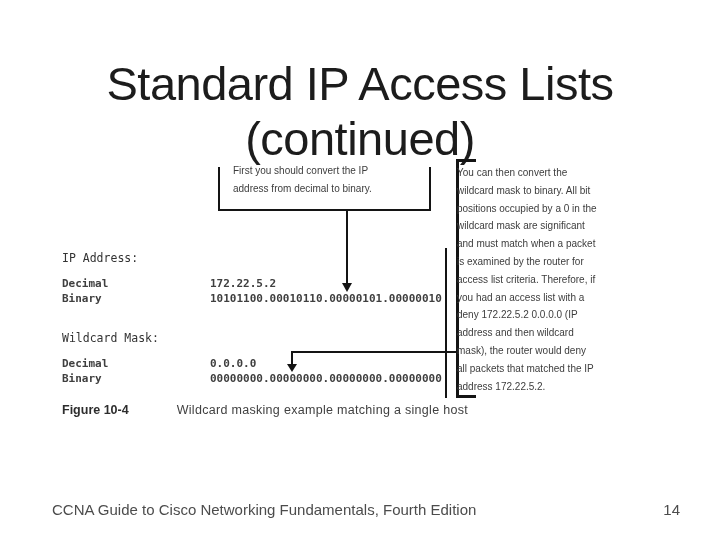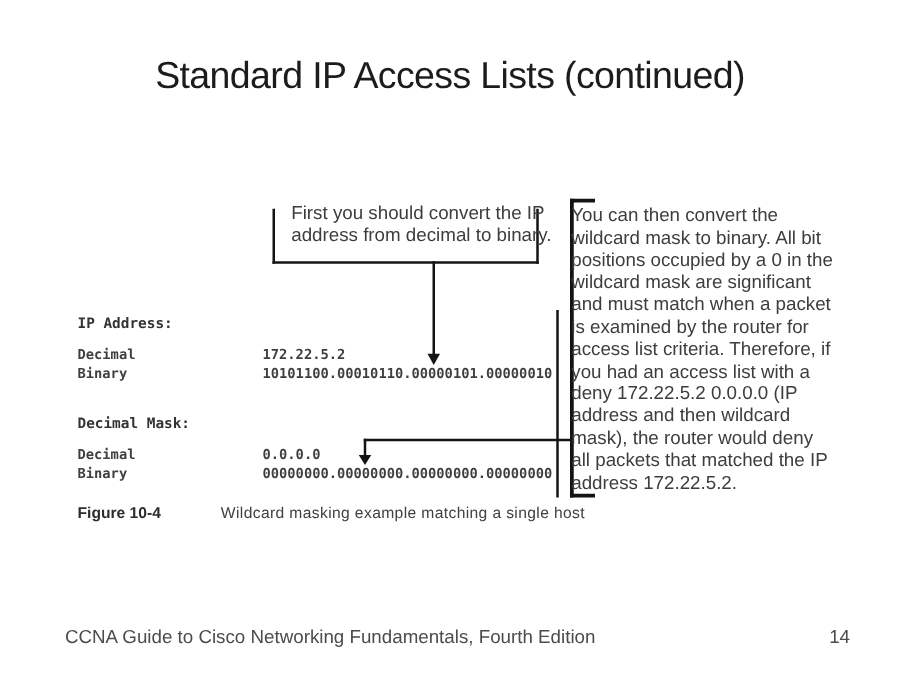--- a/index.html
+++ b/index.html
@@ -3,27 +3,27 @@
 <meta charset="utf-8">
 <style>
   html,body{margin:0;padding:0;}
   body{
     width:720px;height:540px;position:relative;background:#ffffff;
     font-family:"Liberation Sans", sans-serif;overflow:hidden;
   }
   .abs{position:absolute;}
   
   #slide-title{
-    left:0;right:0;top:44px;text-align:center;
-    font-size:30px;font-weight:400;letter-spacing:-0.5px;color:#1c1c1c;
+    left:0;right:0;top:56px;text-align:center;
+    font-size:47px;font-weight:400;letter-spacing:-0.5px;color:#1c1c1c;
     font-family:"Liberation Sans", sans-serif;
   }
   
   .callout{
-    white-space:pre-line;color:#3d3d3d;font-size:15px;line-height:17.8px;
+    white-space:pre-line;color:#3d3d3d;font-size:10px;line-height:17.8px;
     font-family:"Liberation Sans", sans-serif;
   }
   #callout-left{left:233px;top:162px;width:210px;}
   #callout-right{left:457px;top:164px;width:215px;}
   
   #callout-left-bracket{
     left:218px;top:167px;width:209px;height:42px;
     border:2px solid #141414;border-top:none;
   }
   
@@ -46,21 +46,21 @@
     left:287px;top:364px;width:0;height:0;
     border-left:5px solid transparent;border-right:5px solid transparent;
     border-top:8px solid #141414;
   }
   
   .mono{
     font-family:"DejaVu Sans Mono", monospace;font-size:11px;color:#3f3f3f;
     white-space:nowrap;
     font-weight:bold;
   }
-  .mono-heading{font-weight:bold;font-size:11.5px;color:#333333;text-align:center;}
+  .mono-heading{font-weight:normal;font-size:11.5px;color:#333333;text-align:center;}
   #ip-heading{left:62px;top:251px;}
   #ip-dec-label{left:62px;top:277px;}
   #ip-dec-value{left:210px;top:277px;}
   #ip-bin-label{left:62px;top:292px;}
   #ip-bin-value{left:210px;top:292px;}
   #wm-heading{left:62px;top:331px;}
   #wm-dec-label{left:62px;top:357px;}
   #wm-dec-value{left:210px;top:357px;}
   #wm-bin-label{left:62px;top:372px;}
   #wm-bin-value{left:210px;top:372px;}
@@ -107,21 +107,21 @@
 <div id="arrow2-h" class="abs"></div>
 <div id="arrow2-v" class="abs"></div>
 <div id="arrow2-head" class="abs"></div>
 
 <div id="ip-heading" class="abs mono mono-heading">IP Address:</div>
 <div id="ip-dec-label" class="abs mono">Decimal</div>
 <div id="ip-dec-value" class="abs mono">172.22.5.2</div>
 <div id="ip-bin-label" class="abs mono">Binary</div>
 <div id="ip-bin-value" class="abs mono">10101100.00010110.00000101.00000010</div>
 
-<div id="wm-heading" class="abs mono mono-heading">Decimal Mask:</div>
+<div id="wm-heading" class="abs mono mono-heading">Wildcard Mask:</div>
 <div id="wm-dec-label" class="abs mono">Decimal</div>
 <div id="wm-dec-value" class="abs mono">0.0.0.0</div>
 <div id="wm-bin-label" class="abs mono">Binary</div>
 <div id="wm-bin-value" class="abs mono">00000000.00000000.00000000.00000000</div>
 
 <div id="figure-caption" class="abs">
   <span class="cap-label">Figure 10-4</span><span class="cap-text">Wildcard masking example matching a single host</span>
 </div>
 
 <div id="footer-left" class="abs footer-text">CCNA Guide to Cisco Networking Fundamentals, Fourth Edition</div>

